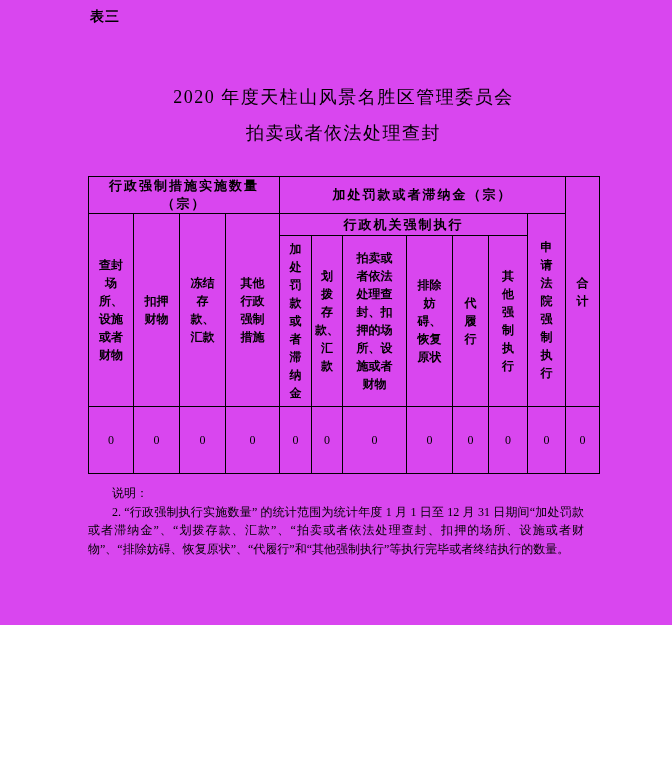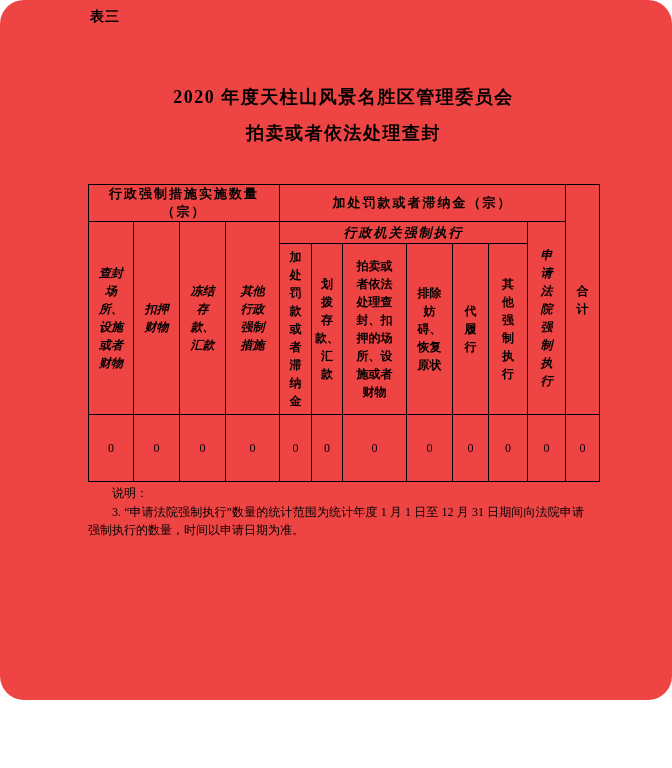--- a/index.html
+++ b/index.html
@@ -5,62 +5,61 @@
   html, body {
     margin: 0;
     padding: 0;
     background: #ffffff;
     color: #000000;
     font-family: "Liberation Serif", serif;
   }
   .page {
     position: relative;
     width: 672px;
-    height: 700px;
-    background: #ef4444;
+    height: 625px;
+    background: #d946ef;
     overflow: hidden;
-    border-radius: 24px;
   }
   .corner-label {
     position: absolute;
     left: 90px;
     top: 8px;
     font-size: 14px;
     font-weight: bold;
     letter-spacing: 1px;
   }
   .title-block {
     position: absolute;
     left: 88px;
     top: 79px;
     width: 511px;
     text-align: center;
-    font-weight: bold;
+    font-weight: normal;
     font-size: 18px;
     line-height: 36px;
     letter-spacing: 1.5px;
   }
   table.stat-table {
     position: absolute;
     left: 88px;
-    top: 184px;
+    top: 176px;
     border-collapse: collapse;
     table-layout: fixed;
     width: 511px;
     padding-left: 43px;
   }
   table.stat-table td {
     border: 1px solid #000000;
     text-align: center;
     vertical-align: middle;
     padding: 0;
     overflow: hidden;
   }
   tr.row-group1 td { height: 25px; }
-  tr.row-group2 td { height: 21px; font-style: italic; }
+  tr.row-group2 td { height: 21px; }
   tr.row-labels td { height: 170px; }
   tr.row-data td  { height: 66px; }
   .gh {
     font-weight: bold;
     font-size: 13px;
     letter-spacing: 2px;
   }
   .vh {
     font-weight: bold;
     font-size: 12px;
@@ -197,16 +196,16 @@
         <td class="dc">0</td>
         <td class="dc">0</td>
         <td class="dc">0</td>
         <td class="dc">0</td>
       </tr>
     </tbody>
   </table>
 
   <div class="notes">
     <p>说明：</p>
-    <p>3. “申请法院强制执行”数量的统计范围为统计年度 1 月 1 日至 12 月 31 日期间向法院申请强制执行的数量，时间以申请日期为准。</p>
+    <p>2. “行政强制执行实施数量” 的统计范围为统计年度 1 月 1 日至 12 月 31 日期间“加处罚款或者滞纳金”、“划拨存款、汇款”、“拍卖或者依法处理查封、扣押的场所、设施或者财物”、“排除妨碍、恢复原状”、“代履行”和“其他强制执行”等执行完毕或者终结执行的数量。</p>
   </div>
 
 </div>
 
 </body></html>

